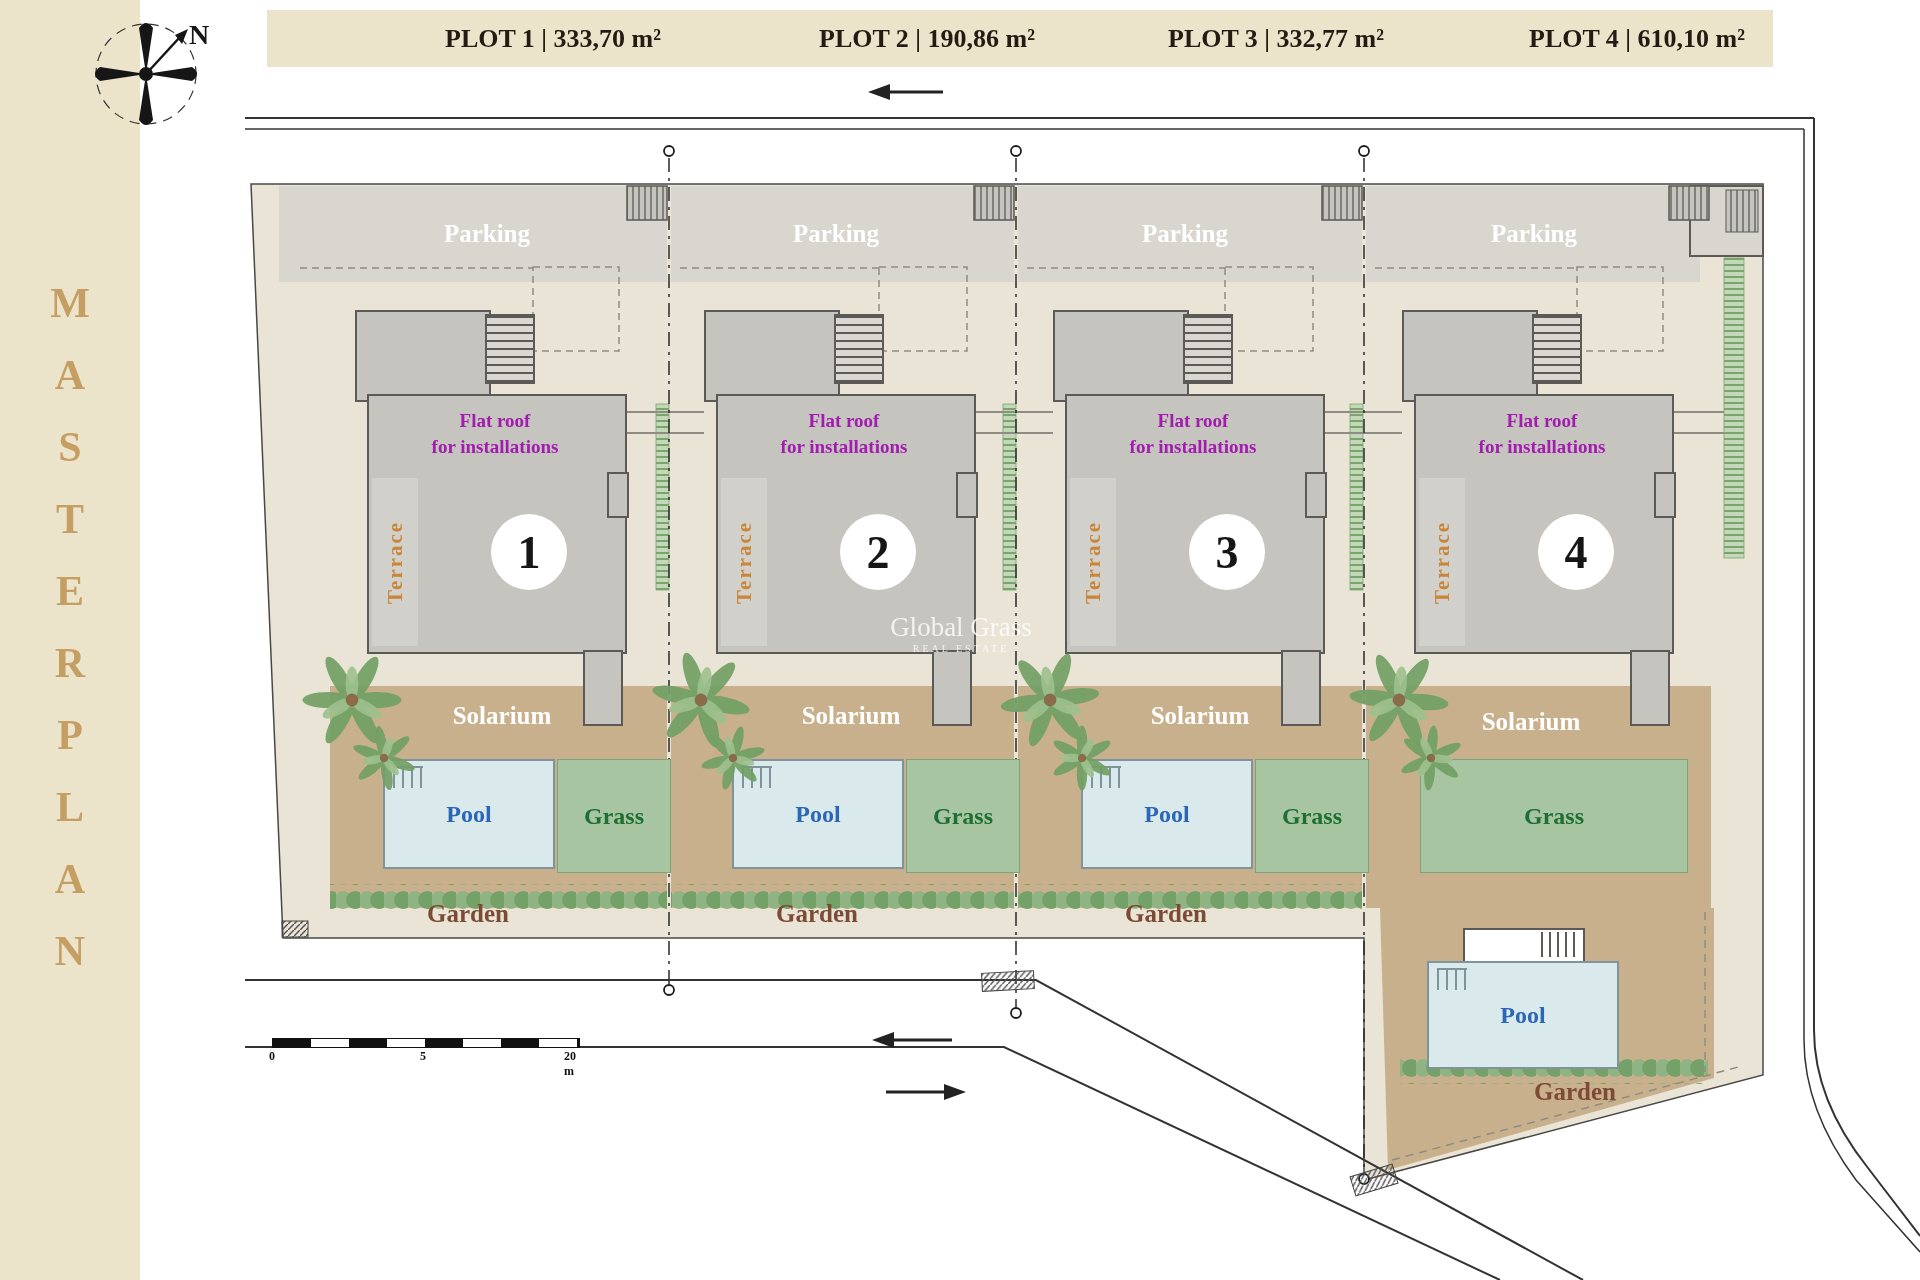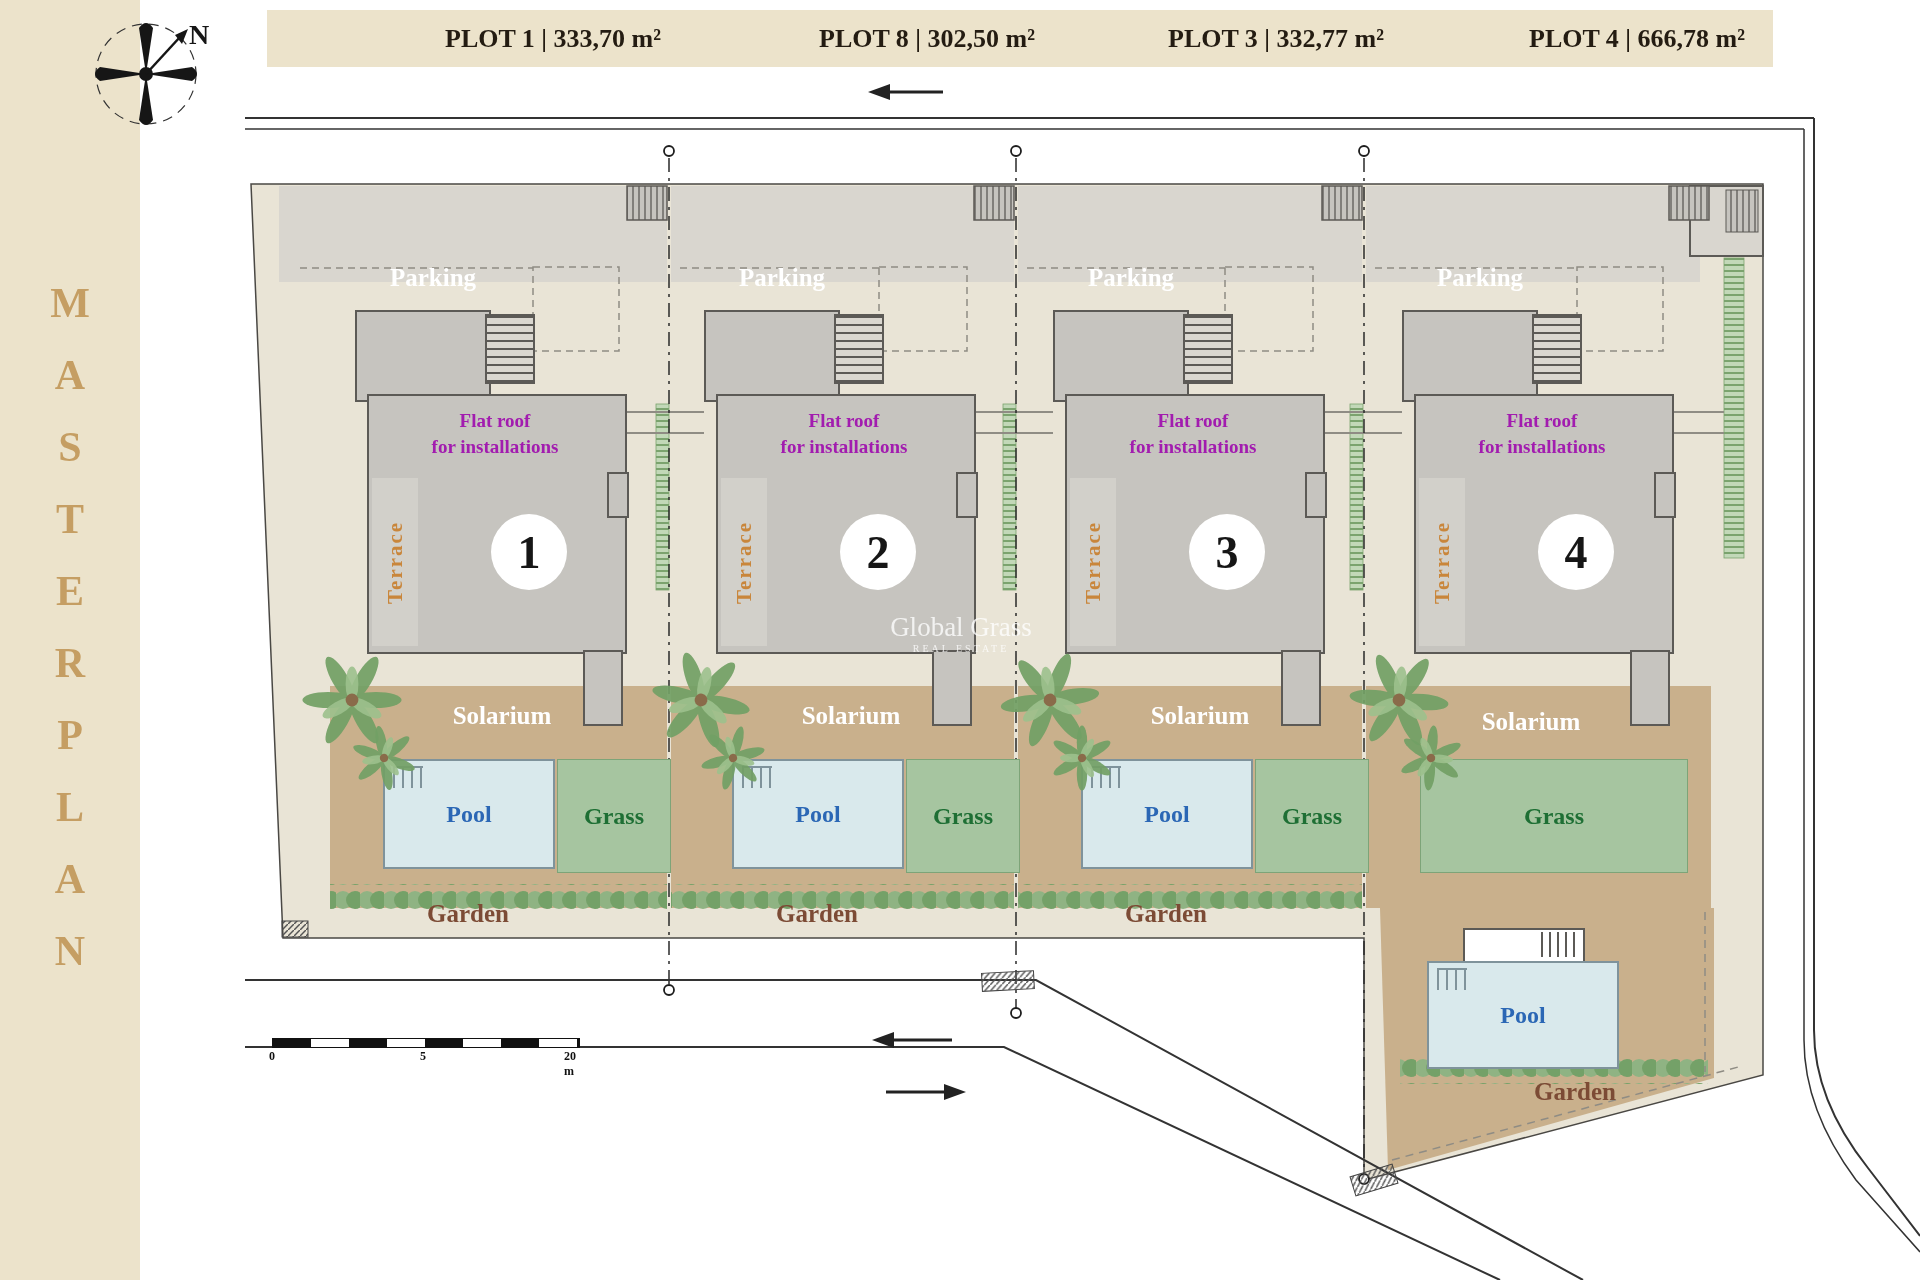--- a/index.html
+++ b/index.html
@@ -27,21 +27,21 @@
   .plot{position:absolute;top:184px;width:330px;height:1000px;z-index:3;}
   .b-upper{position:absolute;left:0;top:126px;width:132px;height:88px;background:#c6c4bf;border:2.5px solid #5c5a56;}
   .b-stairs{position:absolute;left:130px;top:130px;width:46px;height:66px;border:2px solid #5c5a56;
             background:repeating-linear-gradient(to bottom,#5c5a56 0 2px,#dad7d0 2px 8px);}
   .b-main{position:absolute;left:12px;top:210px;width:256px;height:256px;background:#c6c4bf;border:2.5px solid #5c5a56;}
   .b-notch{position:absolute;left:252px;top:288px;width:18px;height:42px;background:#c6c4bf;border:2px solid #5c5a56;}
   .b-tail{position:absolute;left:228px;top:466px;width:36px;height:72px;background:#c6c4bf;border:2.5px solid #5c5a56;}
   .terrace-strip{position:absolute;left:17px;top:294px;width:46px;height:168px;background:#d2d0ca;}
   .terrace-label{position:absolute;left:17px;top:294px;width:46px;height:168px;display:flex;align-items:center;justify-content:center;
                  writing-mode:vertical-rl;transform:rotate(180deg);color:#c9863b;font-weight:bold;font-size:21px;letter-spacing:2px;}
-  .parking-label{position:absolute;left:35px;top:36px;width:140px;text-align:left;color:#fff;font-weight:bold;font-size:25px;margin-top:44px;}
+  .parking-label{position:absolute;left:35px;top:36px;width:140px;text-align:right;color:#fff;font-weight:bold;font-size:25px;}
   .flatroof-label{position:absolute;left:12px;top:224px;width:256px;text-align:center;color:#a21caf;font-weight:bold;
                   font-size:19px;line-height:1.35;}
   .num-circle{position:absolute;left:136px;top:330px;width:76px;height:76px;border-radius:50%;background:#fff;
               display:flex;align-items:center;justify-content:center;font-size:46px;font-weight:bold;color:#161616;}
   .solarium-label{position:absolute;left:47px;top:518px;width:200px;text-align:center;color:#fff;font-weight:bold;font-size:25px;}
   .pool{position:absolute;left:28px;top:575px;width:168px;height:106px;background:#d9e9ec;border:2px solid #7f939b;
         display:flex;align-items:center;justify-content:center;}
   .pool-text{color:#2b67b5;font-weight:bold;font-size:24px;}
   .pool-ladder{position:absolute;left:8px;top:5px;width:30px;height:20px;border-top:2px solid #7f939b;
                background:repeating-linear-gradient(90deg,#7f939b 0 2px,transparent 2px 9px);}
@@ -77,23 +77,23 @@
 <body>
 
 <div class="canvas">
 
   <div class="sidebar">
     <div class="vtitle">MASTERPLAN</div>
   </div>
 
   <div class="header">
     <span class="hlabel h1">PLOT 1 | 333,70 m²</span>
-    <span class="hlabel h2">PLOT 8 | 302,50 m²</span>
+    <span class="hlabel h2">PLOT 2 | 190,86 m²</span>
     <span class="hlabel h3">PLOT 3 | 332,77 m²</span>
-    <span class="hlabel h4">PLOT 4 | 666,78 m²</span>
+    <span class="hlabel h4">PLOT 4 | 610,10 m²</span>
   </div>
 
   <svg class="compass" width="150" height="140" viewBox="0 0 150 140">
     <circle cx="66" cy="72" r="50" fill="none" stroke="#333" stroke-width="1.2" stroke-dasharray="10 7"></circle>
     <g fill="#161616" transform="translate(66,72)">
       <path d="M0,0 L-7,-46 Q0,-56 7,-46 Z"></path>
       <path d="M0,0 L-7,-46 Q0,-56 7,-46 Z" transform="rotate(90)"></path>
       <path d="M0,0 L-7,-46 Q0,-56 7,-46 Z" transform="rotate(180)"></path>
       <path d="M0,0 L-7,-46 Q0,-56 7,-46 Z" transform="rotate(270)"></path>
       <circle r="7" fill="#161616"></circle>

